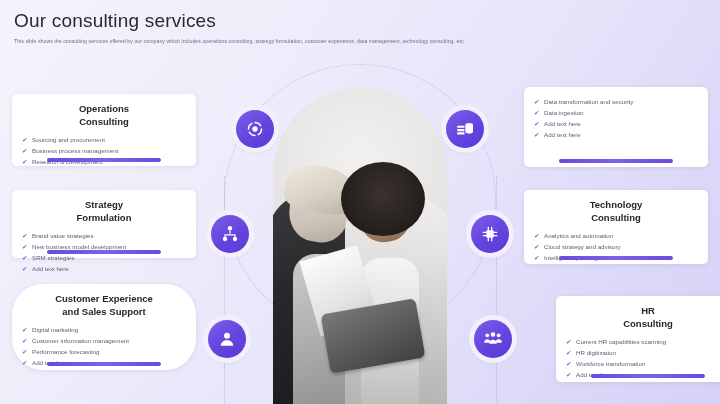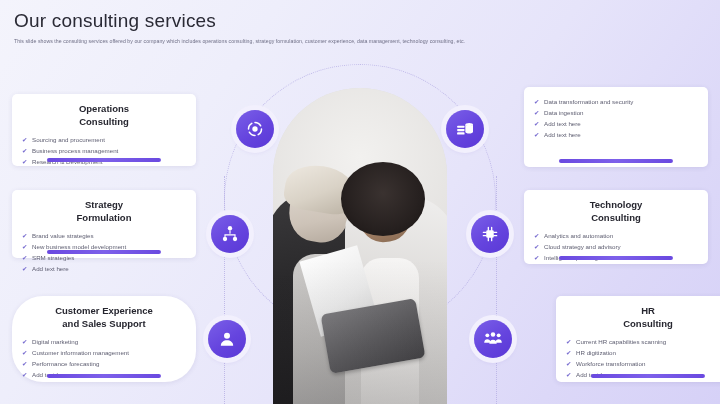--- a/index.html
+++ b/index.html
@@ -206,21 +206,21 @@
     height: 4px;
     border-radius: 3px;
     background: linear-gradient(90deg, #6a49e0 0%, #7d60ea 50%, #6a49e0 100%);
   }
 
   .card.c-left  { left: 12px;  width: 184px; }
   .card.c-right { left: 524px; width: 184px; }
 
   .card.op   { top: 94px;  height: 72px; }
   .card.st   { top: 190px; height: 68px; }
-  .card.cx   { top: 296px; height: 86px; border-radius: 31px; }
+  .card.cx   { top: 284px; height: 86px; border-radius: 31px; }
   .card.dm   { top: 87px;  height: 80px; }
   .card.tc   { top: 190px; height: 74px; }
   .card.hr   { top: 296px; height: 86px; margin-left: 32px; }
 </style>
 </head>
 <body>
 
 <div class="header">
   <div class="page-title">Our consulting services</div>
   <div class="page-subtitle">This slide shows the consulting services offered by our company which includes operations consulting, strategy formulation, customer experience, data management, technology consulting, etc.</div>

